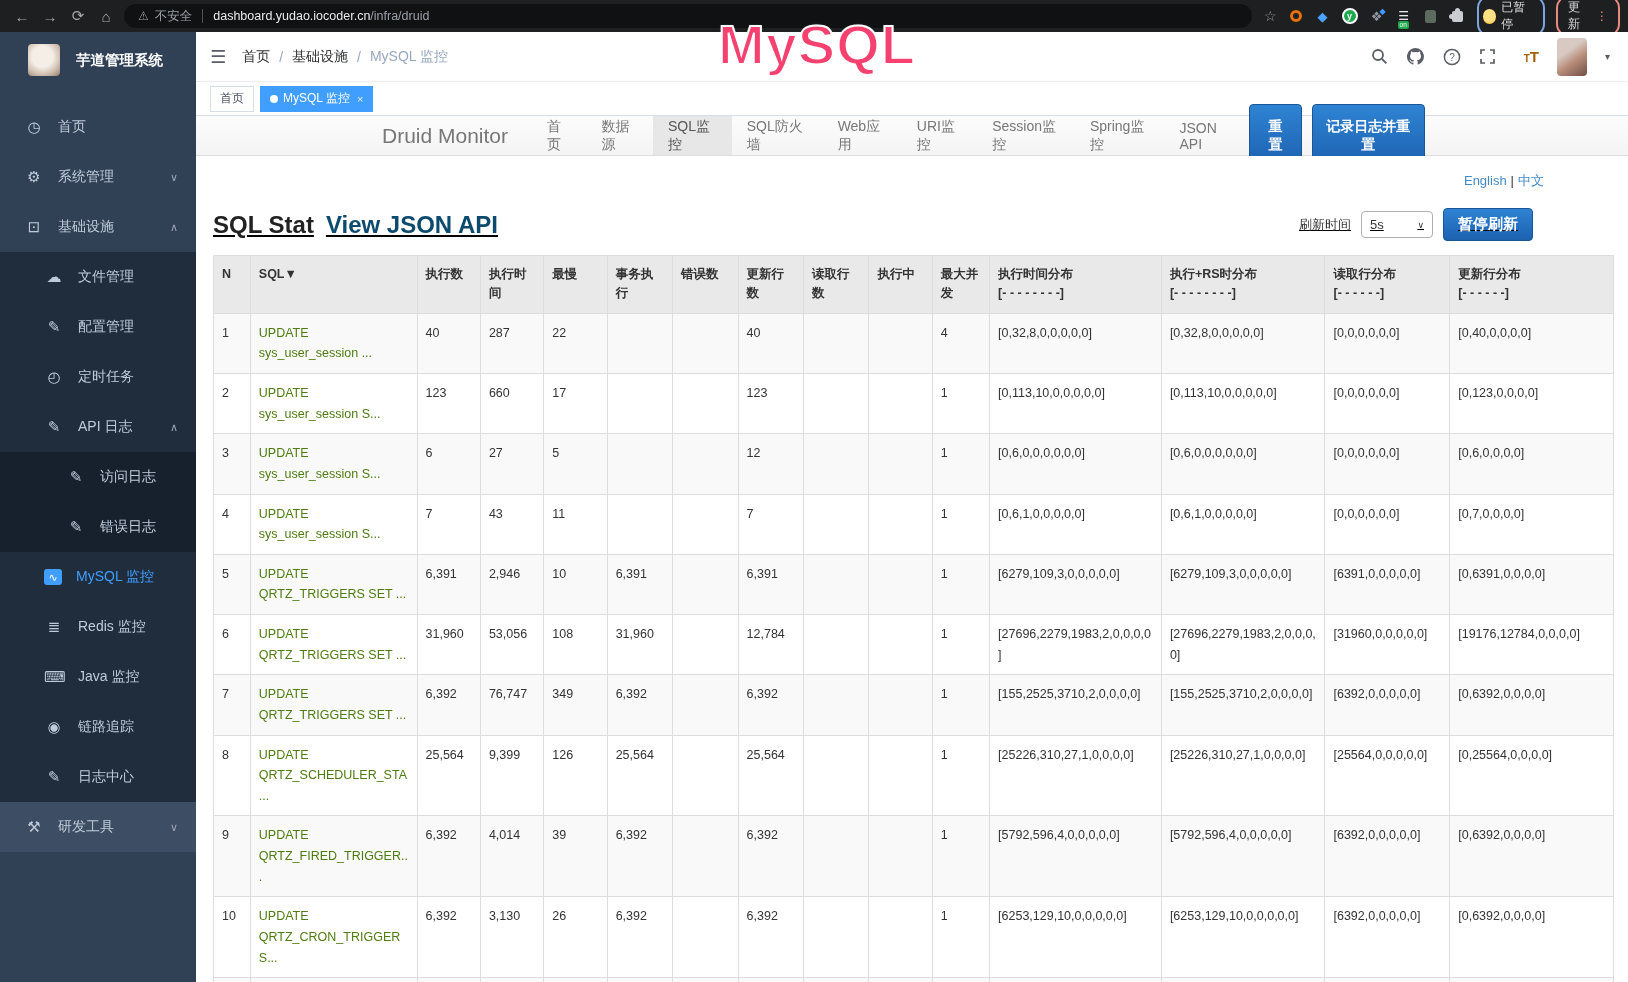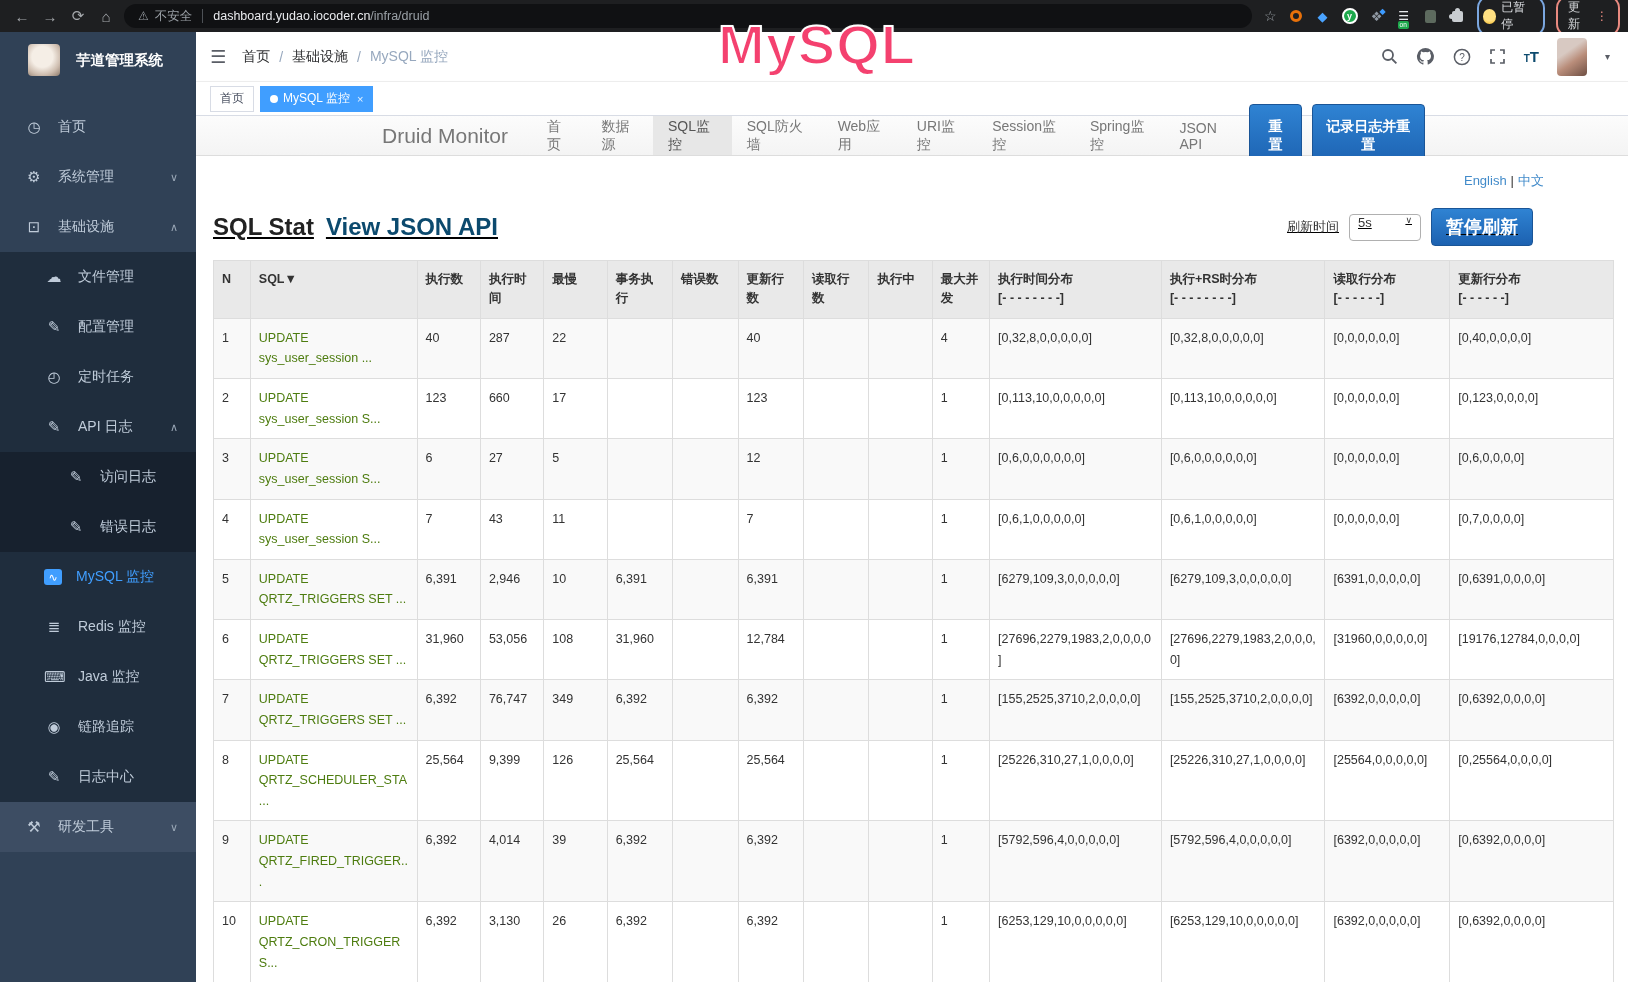--- a/index.html
+++ b/index.html
@@ -57,21 +57,21 @@
 
   
   .topbar { height:50px; display:flex; align-items:center; border-bottom:1px solid #f0f0f0; padding:0 18px 0 14px; background:#fff; }
   .hamburger { font-size:18px; color:#5a5e66; margin-right:16px; cursor:pointer; }
   .crumbs { font-size:14px; color:#303133; display:flex; gap:9px; align-items:center; }
   .crumb-sep { color:#97a8be; }
   .crumb:last-child { color:#97a8be; }
   .top-right { margin-left:auto; display:flex; align-items:center; gap:18px; }
   .tool-ic { color:#5a5e66; cursor:pointer; display:flex; align-items:center; }
   .tool-ic svg { display:block; }
-  .tt { font-size:15px; color:#0c4a6e; font-weight:bold; }
+  .tt { font-size:15px; color:#a16207; font-weight:bold;margin-left:10px; }
   .tt small { font-size:10px; }
   .avatar { width:30px; height:38px; border-radius:4px; background:linear-gradient(145deg,#d8c9c2 0 35%, #b98d7a 60%, #6e4f43 100%); }
   .caret-down { color:#5a5e66; font-size:10px; }
 
   
   .tagbar { height:34px; display:flex; align-items:center; gap:6px; padding:0 14px; border-bottom:1px solid #d8dce5; box-shadow:0 1px 3px rgba(0,0,0,.08); background:#fff; }
   .tag { height:26px; display:flex; align-items:center; gap:5px; padding:0 9px; border:1px solid #d8dce5; background:#fff; color:#495060; font-size:12px; cursor:pointer; }
   .tag.active { background:#409eff; border-color:#409eff; color:#fff; }
   .tag-dot { width:8px; height:8px; border-radius:50%; background:#fff; }
   .tag-close { font-size:11px; margin-left:2px; opacity:.85; }
@@ -88,23 +88,23 @@
   
   .page { flex:1; overflow:hidden; background:#fff; }
   .lang-row { text-align:right; padding:16px 84px 0 0; font-size:13px; }
   .lang-row a { color:#428bca; text-decoration:none; cursor:pointer; }
   .lang-sep { color:#333; margin:0 4px; }
   .title-row { display:flex; align-items:center; margin:18px 95px 14px 17px;text-decoration:underline; }
   .h-stat { font-size:24px; font-weight:bold; color:#222; }
   .h-link { font-size:24px; font-weight:bold; color:#0c4a6e; margin-left:12px; cursor:pointer; }
   .refresh-box { margin-left:auto; display:flex; align-items:center; gap:10px; }
   .refresh-label { font-size:13px; color:#333; }
-  .select { width:72px; height:27px; border:1px solid #b0b0b0; border-radius:4px; background:#fff; display:flex; justify-content:space-between; padding:0 8px; font-size:13px; color:#333; cursor:pointer; }
+  .select { width:72px; height:27px; border:1px solid #b0b0b0; border-radius:4px; background:#fff; display:flex; align-items:center; justify-content:space-between; padding:0 8px; font-size:13px; color:#333; cursor:pointer; }
   .select .sel-caret { font-size:9px; color:#333; }
-  .btn-pause { background:linear-gradient(#2f83d3,#1c61b0); border:1px solid #1a5597; color:#fff; font-size:18px; font-weight:bold; border-radius:4px; padding:6px 14px; cursor:pointer; }
+  .btn-pause { background:linear-gradient(#2f83d3,#1c61b0); border:1px solid #1a5597; color:#fff; font-size:15px; font-weight:bold; border-radius:4px; padding:6px 14px; cursor:pointer; }
 
   
   table.sql { border-collapse:collapse; margin-left:17px; width:1401px; table-layout:fixed; font-size:12.5px; color:#333; }
   table.sql th, table.sql td { border:1px solid #ddd; padding:9px 8px; text-align:left; vertical-align:top; word-wrap:break-word; }
   table.sql thead th { background:#e9e9e9; font-weight:bold; line-height:1.55; }
   table.sql tbody tr:nth-child(odd) { background:#f9f9f9; }
   table.sql tbody td { line-height:1.65; }
   .sql-link { color:#4d7c0f; text-decoration:none; cursor:pointer; }
   .dist-dash { white-space:nowrap; }
 

